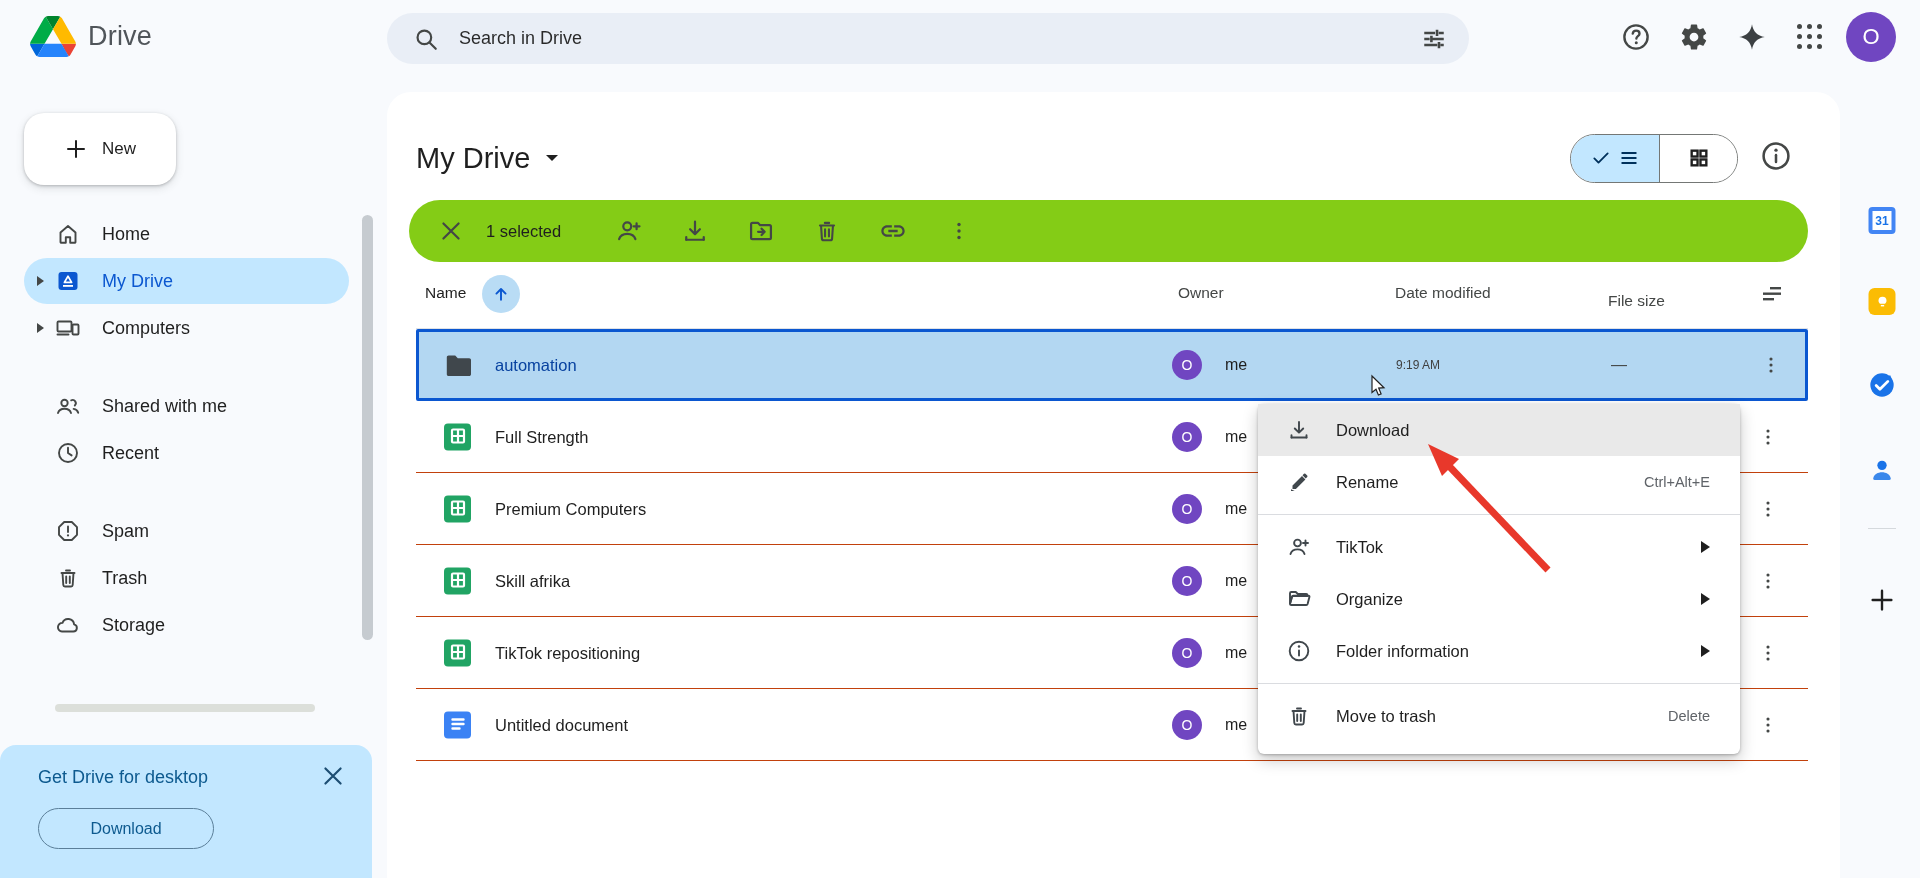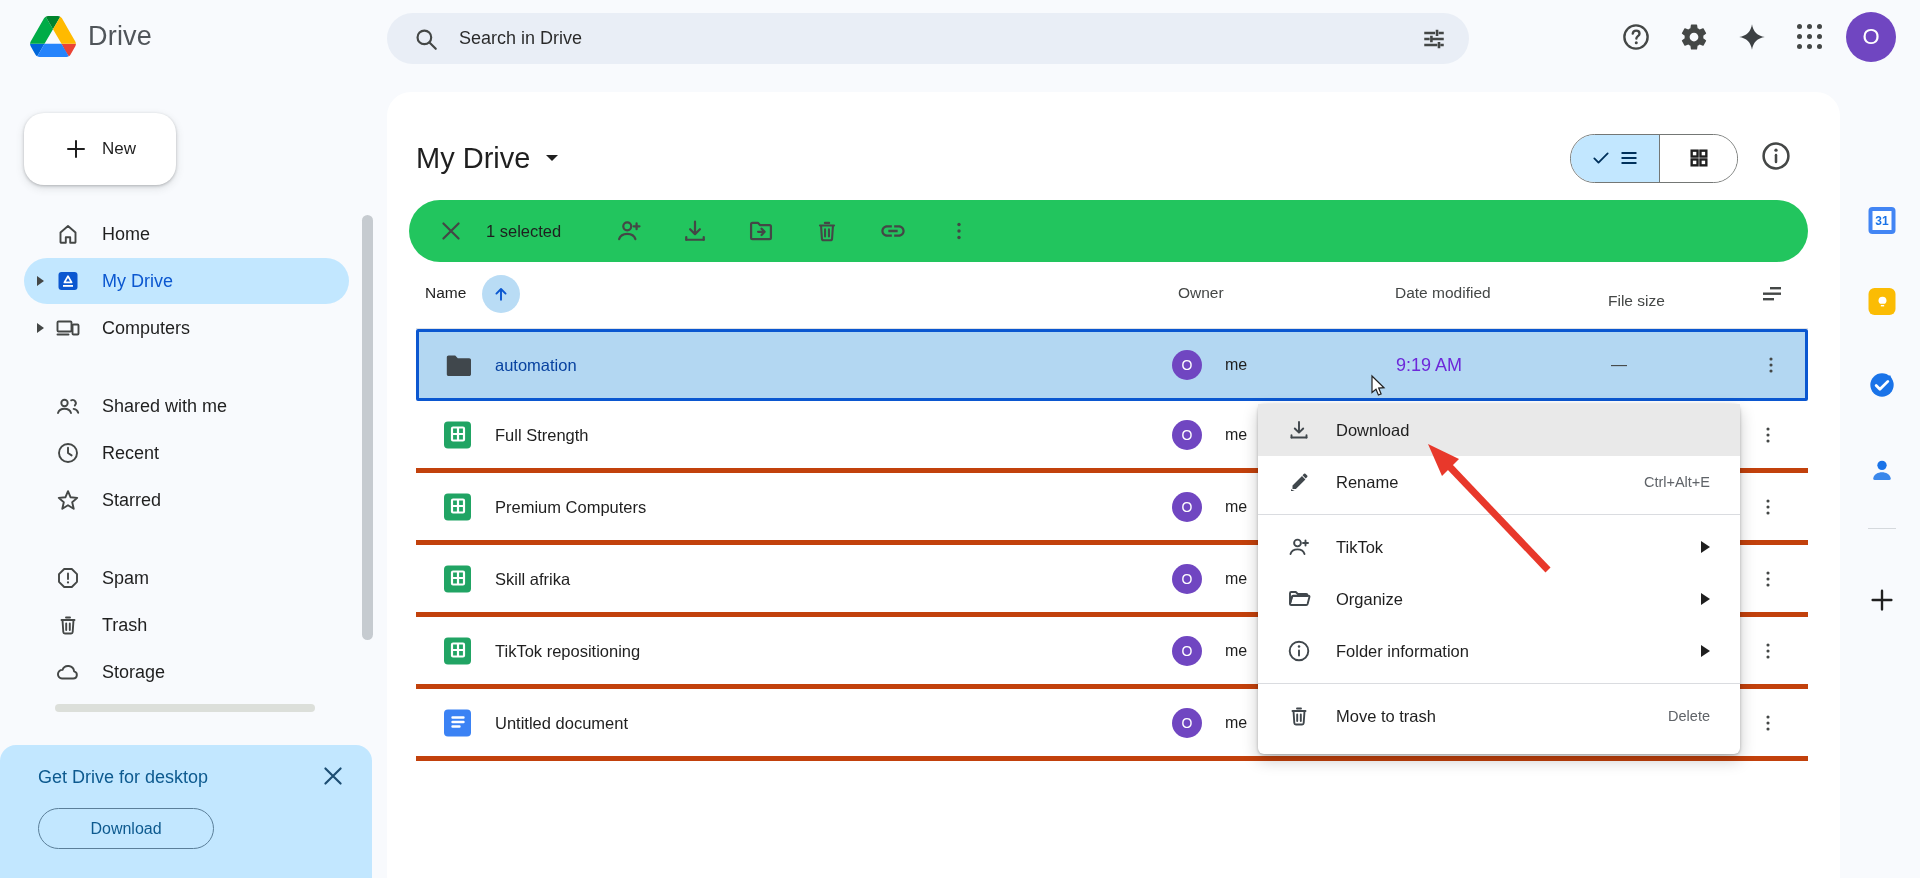--- a/index.html
+++ b/index.html
@@ -50,45 +50,45 @@
   .panel { position:absolute; left:387px; top:92px; width:1453px; bottom:0; background:#fff; border-radius:24px 24px 0 0; }
   .title-row { display:flex; align-items:center; height:56px; margin:38px 48px 0 29px; }
   .page-title { font-size:29px; color:#1f1f1f; display:flex; align-items:center; gap:14px; cursor:pointer; }
   .title-spacer { flex:1; }
   .view-toggle { display:flex; height:49px; border:1px solid #747775; border-radius:25px; overflow:hidden; }
   .view-seg { display:flex; align-items:center; justify-content:center; gap:8px; cursor:pointer; }
   .view-seg.list { width:88px; background:#c2e7ff; }
   .view-seg.grid { width:78px; background:#fff; border-left:1px solid #747775; }
   .info-btn { margin-left:22px; cursor:pointer; }
 
-  .sel-toolbar { margin:14px 0 0 22px; width:1399px; height:62px; background:#22c55e; border-radius:31px; display:flex; align-items:center; padding:0 18px 0 29px;text-align:right; }
+  .sel-toolbar { margin:14px 0 0 22px; width:1399px; height:62px; background:#84cc16; border-radius:31px; display:flex; align-items:center; padding:0 18px 0 29px;text-align:right; }
   .sel-toolbar .tb-close { cursor:pointer; margin-right:22px; }
   .sel-count { font-size:16.5px; color:#1f1f1f; margin-right:42px; }
   .tb-icon { width:52px; height:44px; display:flex; align-items:center; justify-content:center; cursor:pointer; margin-right:14px; }
 
   .list-area { margin:0 32px 0 29px; position:relative; }
   .header-row { position:relative; height:67px; border-bottom:1px solid #dfe2e6; }
   .header-row .h-name { position:absolute; left:9px; top:22px; font-size:15.5px; font-weight:500; color:#1f1f1f; }
   .sort-chip { position:absolute; left:66px; top:13px; width:38px; height:38px; border-radius:50%; background:#b9dcf5; display:flex; align-items:center; justify-content:center; cursor:pointer; }
   .h-owner { position:absolute; left:762px; top:22px; font-size:15.5px; font-weight:500; color:#444746; }
   .h-date  { position:absolute; left:979px; top:22px; font-size:15.5px; font-weight:500; color:#444746; }
   .h-size  { position:absolute; left:1192px; top:22px; font-size:15.5px; font-weight:500; color:#444746;margin-top:8px; }
   .h-sort-icon { position:absolute; left:1344px; top:20px; cursor:pointer; }
 
-  .file-row { position:relative; height:72px; border-bottom:5px solid #c2410c; cursor:pointer; }
+  .file-row { position:relative; height:72px; border-bottom:1px solid #c2410c; cursor:pointer; }
   .file-row.selected { background:#b3d7f2; border:3px solid #0b57d0; border-radius:2px; height:72px; }
   .row-icon { position:absolute; left:28px; top:50%; transform:translateY(-50%); }
   .file-row.selected .row-icon { left:25px; }
   .row-name { position:absolute; left:79px; top:50%; transform:translateY(-50%); font-size:16.5px; font-weight:500; color:#1f1f1f; }
   .file-row.selected .row-name { color:#0842a0; left:76px; }
   .row-avatar { position:absolute; left:756px; top:50%; transform:translateY(-50%); width:30px; height:30px; border-radius:50%; background:#7046c1; color:#fff; display:flex; align-items:center; justify-content:center; font-size:14px; }
   .file-row.selected .row-avatar { left:753px; }
   .row-owner { position:absolute; left:797px; top:50%; transform:translateY(-50%); font-size:16px; color:#1f1f1f;margin-left:12px; }
   .file-row.selected .row-owner { left:794px; }
-  .row-date { position:absolute; left:977px; top:50%; transform:translateY(-50%); font-size:18px; color:#6d28d9; }
+  .row-date { position:absolute; left:977px; top:50%; transform:translateY(-50%); font-size:12px; color:#404040; }
   .row-size { position:absolute; left:1192px; top:50%; transform:translateY(-50%); font-size:16px; color:#444746; }
   .row-more { position:absolute; left:1332px; top:50%; transform:translateY(-50%); width:40px; height:40px; display:flex; align-items:center; justify-content:center; cursor:pointer; }
   .icon-sheet { width:27px; height:27px; border-radius:4px; background:#21a464; display:flex; align-items:center; justify-content:center; }
   .icon-doc { width:27px; height:27px; border-radius:4px; background:#3b82f4; display:flex; align-items:center; justify-content:center; }
 
   
   .ctx-menu { position:absolute; left:1258px; top:404px; width:482px; background:#fff; border-radius:6px; box-shadow:0 1px 3px rgba(0,0,0,.25),0 6px 16px rgba(0,0,0,.22); padding-bottom:12px; z-index:30; }
   .menu-item { position:relative; height:52px; display:flex; align-items:center; padding:0 30px 0 29px; cursor:pointer; }
   .menu-item.highlighted { background:#e9e9e9; }
   .mi-icon { width:24px; display:flex; justify-content:center; }
@@ -215,28 +215,20 @@
       </div>
       <div class="side-item">
         <span class="s-icon">
           <svg class="ic" width="24" height="24" viewBox="0 0 24 24" fill="none" stroke="#444746" stroke-width="1.9" stroke-linecap="round" stroke-linejoin="round">
             <circle cx="12" cy="12" r="9"></circle>
             <path d="M12 6.8V12l3.6 2.4"></path>
           </svg>
         </span>
         <span class="s-label">Recent</span>
       </div>
-      <div class="side-item">
-        <span class="s-icon">
-          <svg class="ic" width="24" height="24" viewBox="0 0 24 24" fill="none" stroke="#444746" stroke-width="1.9" stroke-linecap="round" stroke-linejoin="round">
-            <path d="M12 17.3l-5.7 3.5 1.5-6.5-5-4.4 6.6-.6L12 3.2l2.6 6.1 6.6.6-5 4.4 1.5 6.5z"></path>
-          </svg>
-        </span>
-        <span class="s-label">Starred</span>
-      </div>
       <div class="side-gap"></div>
       <div class="side-item">
         <span class="s-icon">
           <svg class="ic" width="24" height="24" viewBox="0 0 24 24" fill="none" stroke="#444746" stroke-width="1.9" stroke-linecap="round" stroke-linejoin="round">
             <path d="M8.2 3h7.6L21 8.2v7.6L15.8 21H8.2L3 15.8V8.2z"></path>
             <path d="M12 7.5v5.5"></path>
             <circle cx="12" cy="16.4" r="1.1" fill="#444746" stroke="none"></circle>
           </svg>
         </span>
         <span class="s-label">Spam</span>

